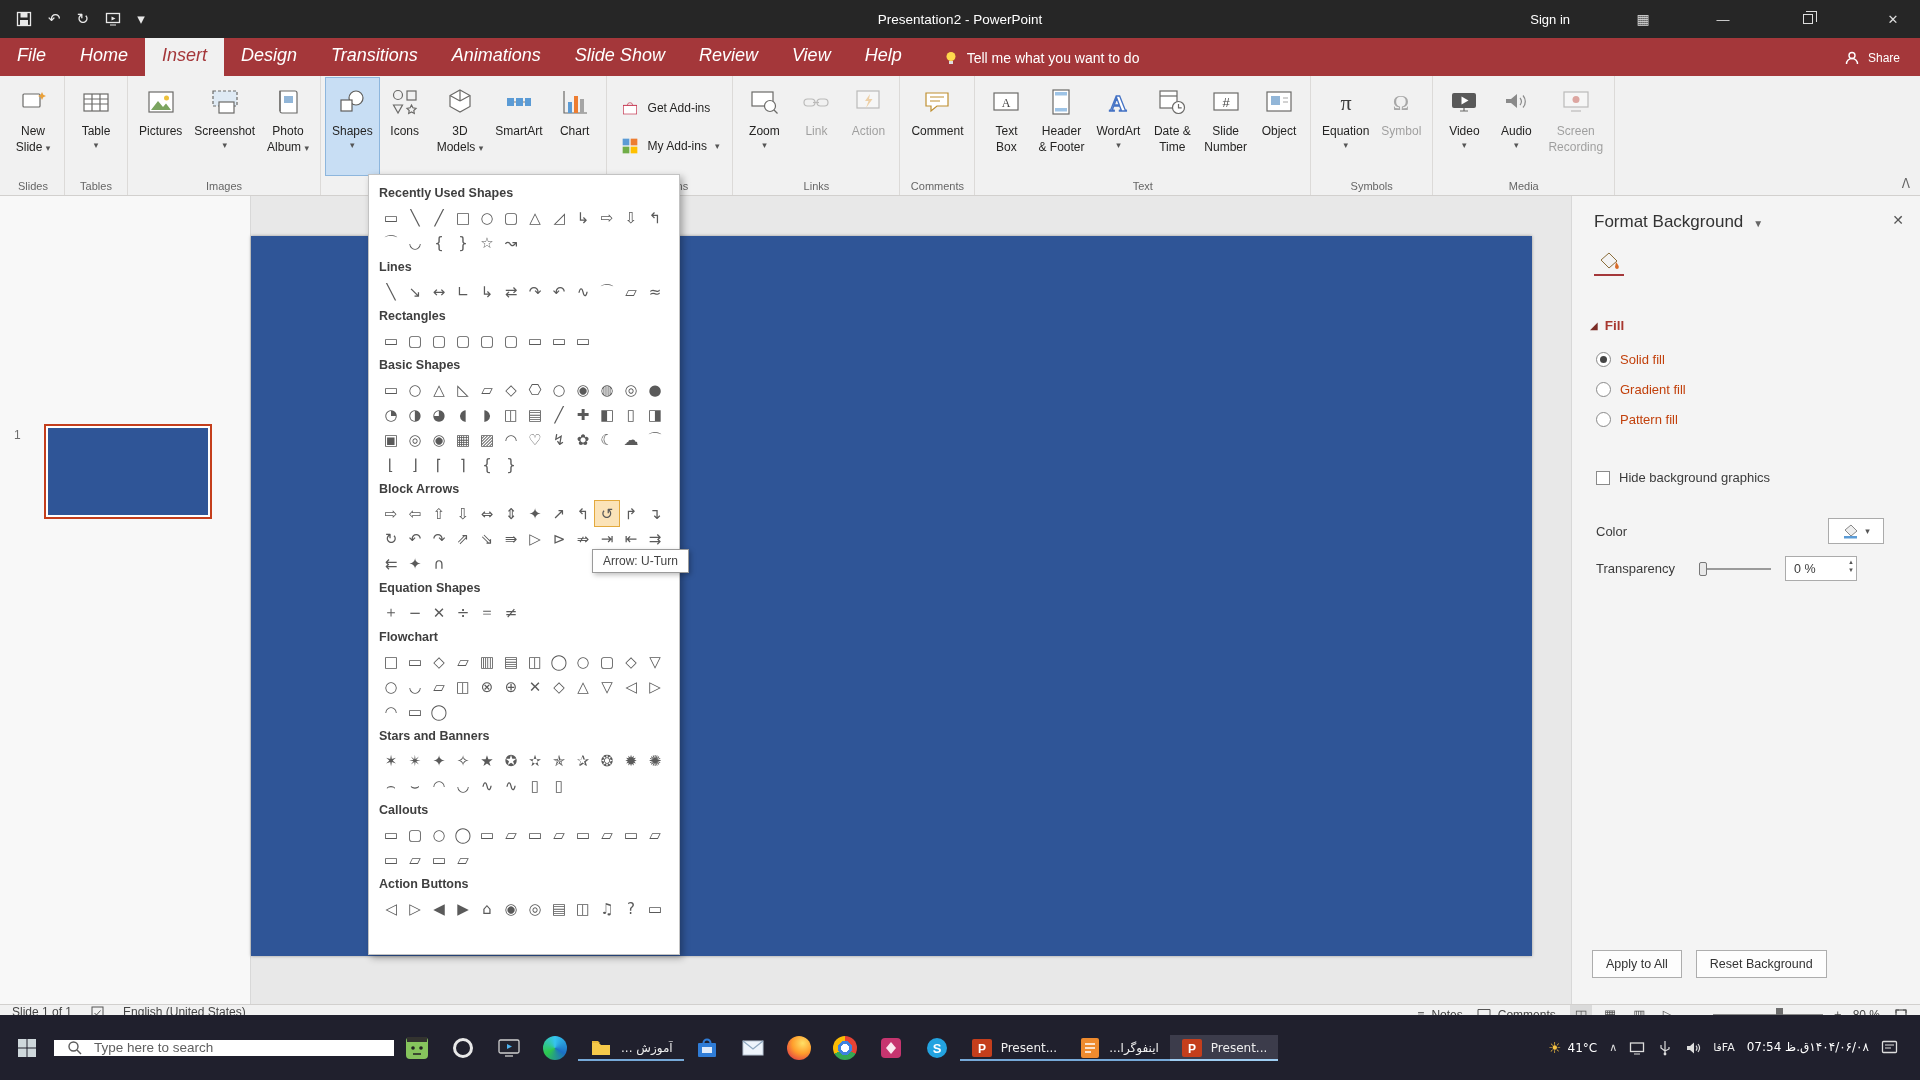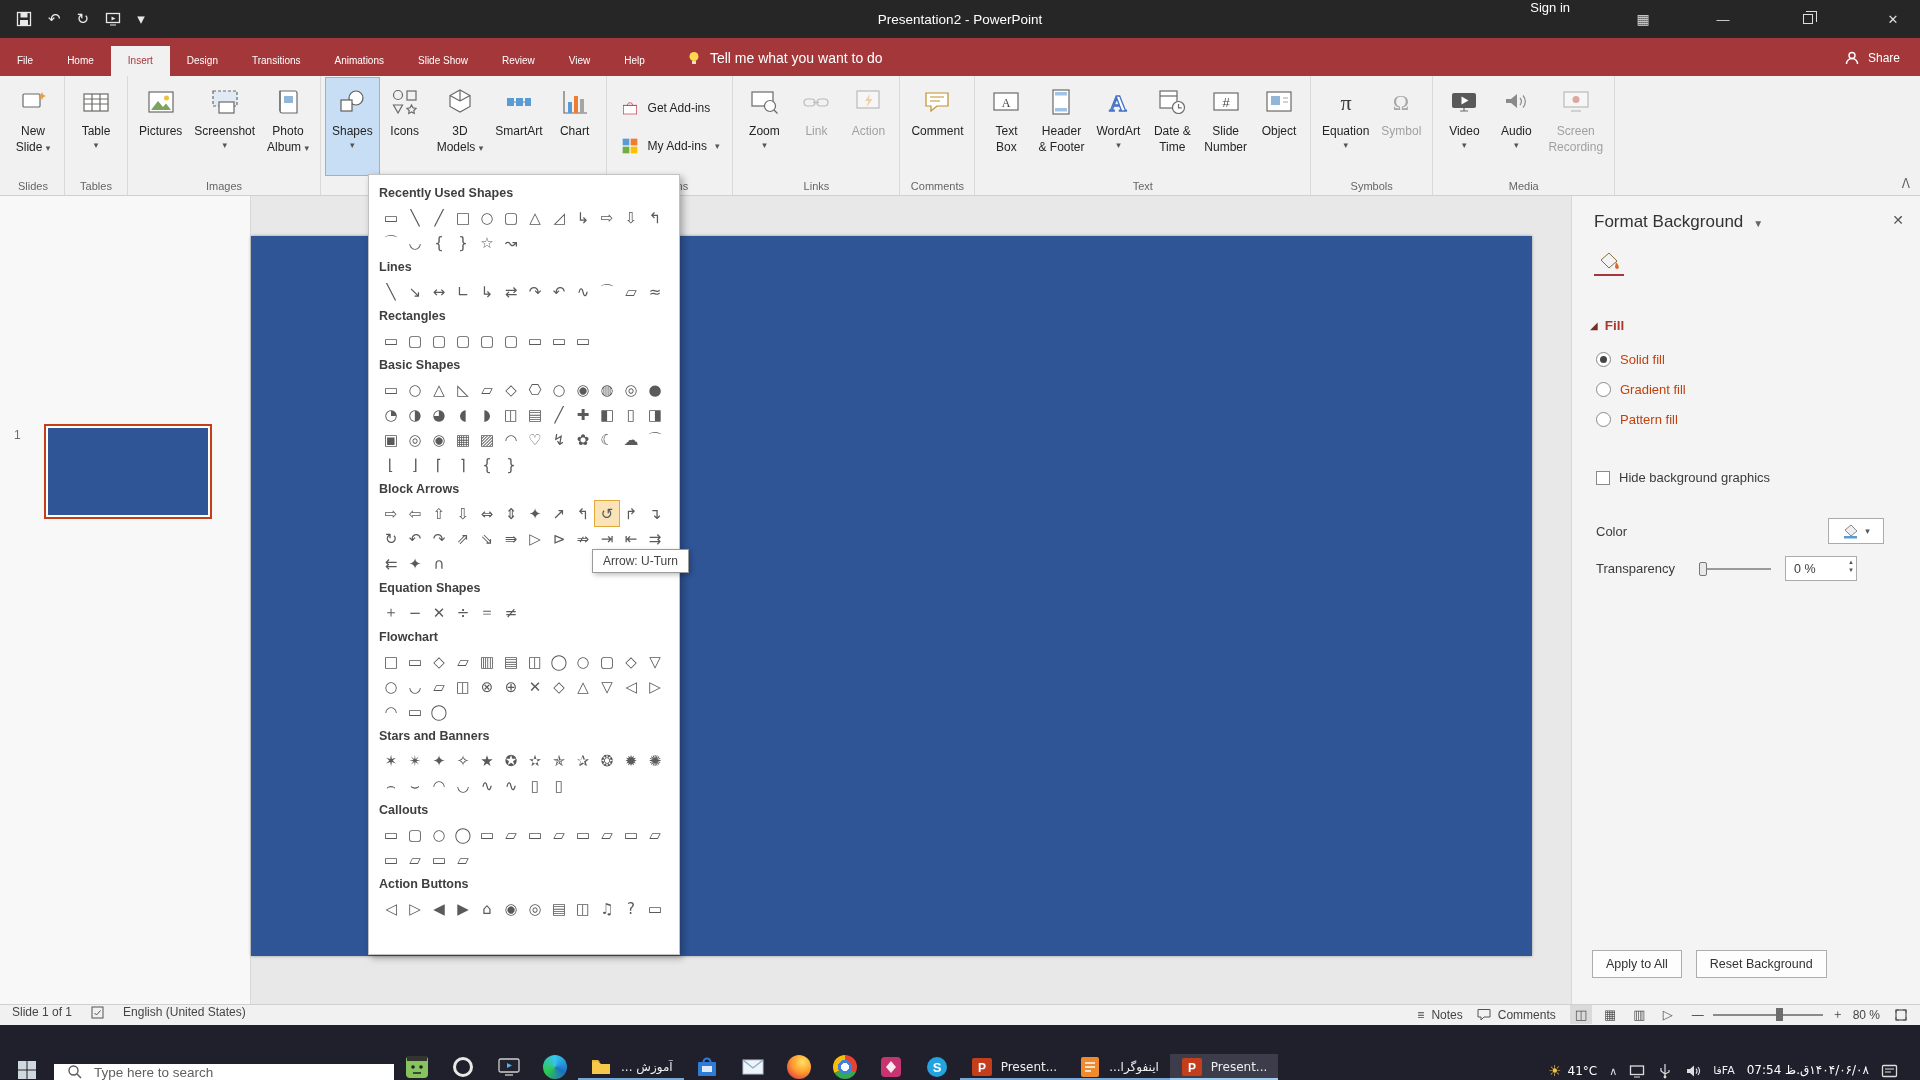--- a/index.html
+++ b/index.html
@@ -5,30 +5,30 @@
   *{box-sizing:border-box;margin:0;padding:0;}
   html,body{width:1920px;height:1080px;overflow:hidden;}
   body{font-family:"Liberation Sans","DejaVu Sans",sans-serif;background:#e8e8e8;position:relative;color:#333;}
   svg{display:block;}
 
   
   .titlebar{position:absolute;left:0;top:0;width:100%;height:38px;background:#262626;color:#fff;display:flex;align-items:center;z-index:20;}
   .qat{display:flex;align-items:center;gap:16px;padding:0 16px;}
   .qat .qi{color:#e8e8e8;font-size:15px;display:flex;align-items:center;}
   .tb-title{position:absolute;left:0;right:0;text-align:center;font-size:13.5px;color:#fff;pointer-events:none;}
-  .tb-right{margin-left:auto;display:flex;height:100%;z-index:2;gap:31px;}
+  .tb-right{margin-left:auto;display:flex;align-items:center;height:100%;z-index:2;gap:31px;}
   .signin{padding:0 20px;font-size:13px;color:#fff;}
   .ribopts{width:44px;height:100%;display:flex;align-items:center;justify-content:center;color:#ddd;font-size:14px;}
   .winbtn{width:54px;height:100%;display:flex;align-items:center;justify-content:center;color:#ddd;font-size:13px;}
   .restore-ic{width:10px;height:10px;border:1px solid #ddd;position:relative;}
   .restore-ic::before{content:"";position:absolute;left:2px;top:-4px;width:10px;height:10px;border:1px solid #ddd;border-left:none;border-bottom:none;}
 
   
   .tabrow{position:absolute;top:38px;width:100%;height:38px;background:#a4373a;display:flex;align-items:flex-end;color:#fff;z-index:19;}
-  .tab{padding:9px 17px 10px;font-size:10px;white-space:nowrap;}
+  .tab{padding:9px 17px 10px;font-size:18px;white-space:nowrap;font-style:italic;}
   .tab.active{background:#f1f1f1;color:#a4373a;}
   .tellme{display:flex;align-items:center;gap:8px;padding:9px 14px 10px;font-size:14px;margin-left:10px;}
   .share{margin-left:auto;display:flex;align-items:center;gap:8px;padding:9px 20px 10px;font-size:12px;}
 
   
   .ribbon{position:absolute;top:76px;width:100%;height:120px;background:#f1f1f1;border-bottom:1px solid #d2d0ce;display:flex;align-items:stretch;padding:0 2px;z-index:18;}
   .rgroup{position:relative;display:flex;align-items:flex-start;padding:2px 5px 18px;border-right:1px solid #dcdad8;}
   .rgroup .items{display:flex;align-items:flex-start;}
   .rgroup-label{position:absolute;bottom:3px;left:0;right:0;text-align:center;font-size:11px;color:#666;white-space:nowrap;}
   .rbtn{display:flex;flex-direction:column;align-items:center;min-width:52px;padding:3px 6px 0;height:97px;}
@@ -86,21 +86,21 @@
   .statusbar{position:absolute;left:0;bottom:48px;width:100%;height:28px;background:#f1f1f1;border-top:1px solid #d2d0ce;display:flex;align-items:flex-start;font-size:12px;color:#444;padding:0 12px;gap:18px;}
   .sb-item{display:flex;align-items:center;gap:7px;white-space:nowrap;}
   .sb-right{margin-left:auto;display:flex;align-items:center;gap:14px;}
   .viewic{font-size:13px;color:#555;padding:2px 5px;font-family:"DejaVu Sans",sans-serif;}
   .viewic.active{background:#dadada;}
   .zoomwrap{display:flex;align-items:center;gap:9px;}
   .zoomtrack{width:110px;height:2px;background:#8a8a8a;position:relative;}
   .zoomthumb{position:absolute;left:58%;top:-6px;width:7px;height:13px;background:#6d6d6d;}
 
   
-  .taskbar{position:absolute;left:0;bottom:0;width:100%;height:55px;background:#20202d;display:flex;align-items:flex-end;color:#eee;z-index:30;}
+  .taskbar{position:absolute;left:0;bottom:0;width:100%;height:65px;background:#20202d;display:flex;align-items:center;color:#eee;z-index:30;}
   .tstart{width:54px;display:flex;align-items:center;justify-content:center;}
   .tsearch{width:340px;background:#fff;color:#5f5f5f;display:flex;align-items:center;gap:11px;padding:0 13px;font-size:13.5px;}
   #task-items{display:flex;align-items:stretch;}
   .tapp{width:46px;display:flex;align-items:center;justify-content:center;}
   .twin{display:flex;align-items:center;gap:8px;padding:0 11px;max-width:122px;box-shadow:inset 0 -2px 0 #76a9d8;}
   .twin.active{background:#3c3c4b;box-shadow:inset 0 -2px 0 #9ecdf2;}
   .wlabel{font-size:12px;color:#eee;white-space:nowrap;overflow:hidden;text-overflow:ellipsis;font-family:"DejaVu Sans",sans-serif;}
   .tray{margin-left:auto;display:flex;align-items:center;gap:12px;padding-right:4px;font-size:12px;font-family:"DejaVu Sans",sans-serif;}
   .weather{display:flex;align-items:center;gap:6px;color:#fff;}
   .sun{color:#f5c242;font-size:15px;}

